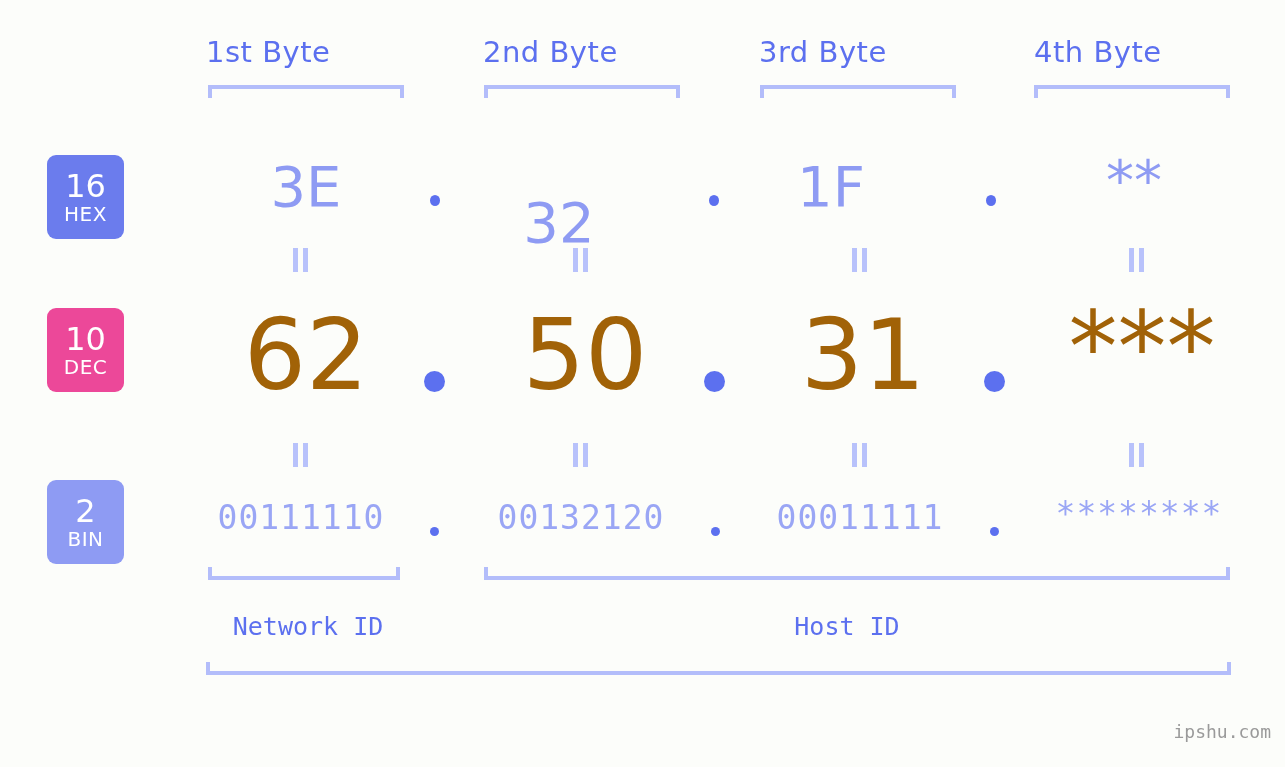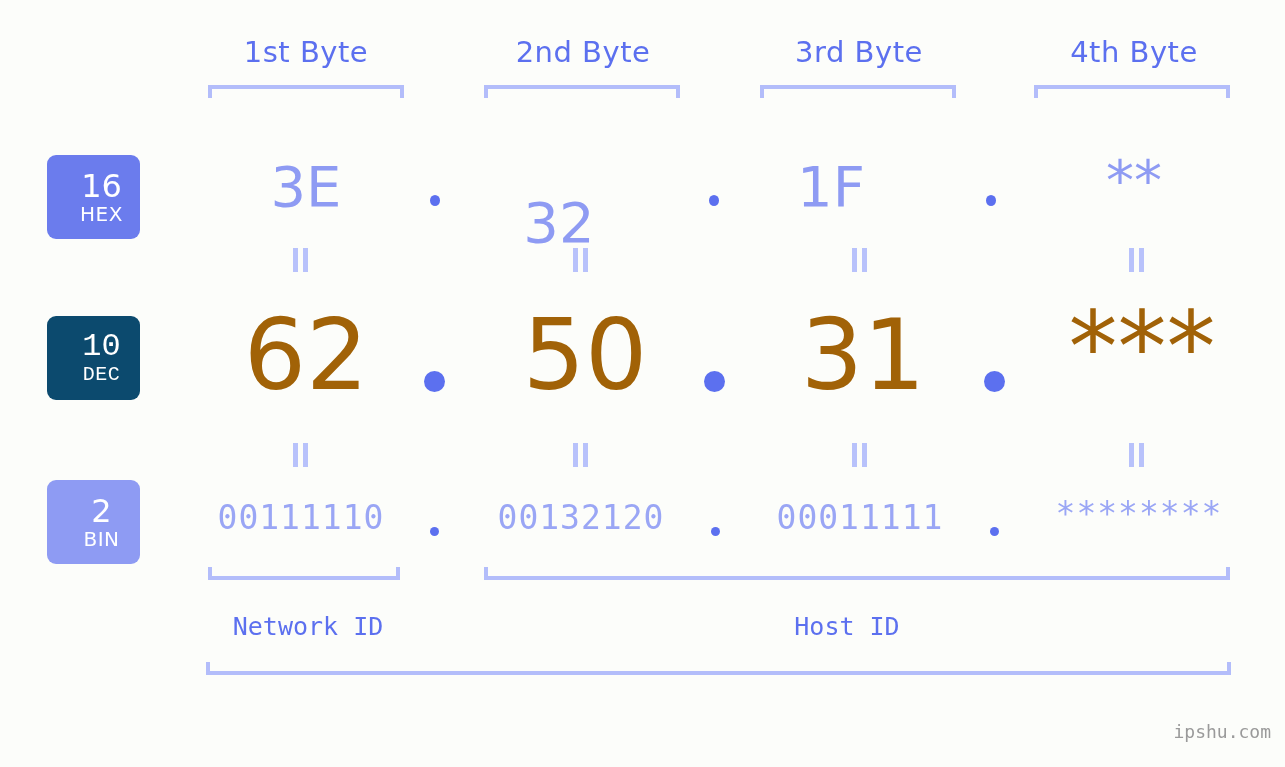--- a/index.html
+++ b/index.html
@@ -18,21 +18,21 @@
 
   .stage {
     position: absolute;
     inset: 0;
   }
 
   
   .byte-label {
     position: absolute;
     top: 32px;
-    text-align: center;
+    text-align: left;
     color: #5c70ef;
     font-family: "DejaVu Sans", sans-serif;
     font-size: 29px;
     line-height: 40px;
     letter-spacing: 0.5px;
     white-space: nowrap;
   }
 
   
   .bracket-top {
@@ -58,35 +58,34 @@
     left: 47px;
     width: 77px;
     height: 84px;
     border-radius: 9px;
     color: #ffffff;
     display: flex;
     flex-direction: column;
     align-items: center;
     justify-content: center;
     font-family: "DejaVu Sans", sans-serif;
-    padding-left: 16px;
   }
   .badge .num {
     font-size: 32px;
     line-height: 34px;
     font-weight: 400;
   }
   .badge .nm {
     font-size: 20px;
     line-height: 22px;
     font-weight: 400;
     letter-spacing: 0.5px;
   }
   .badge-hex { top: 155px; background: #6b7ced; }
-  .badge-dec { top: 316px; background: #0c4a6e; font-family: Liberation Mono, monospace; }
+  .badge-dec { top: 308px; background: #ec4899; }
   .badge-bin { top: 480px; background: #8e9bf3; }
 
   
   .val {
     position: absolute;
     text-align: center;
     white-space: nowrap;
     font-family: "DejaVu Sans", sans-serif;
   }
 

